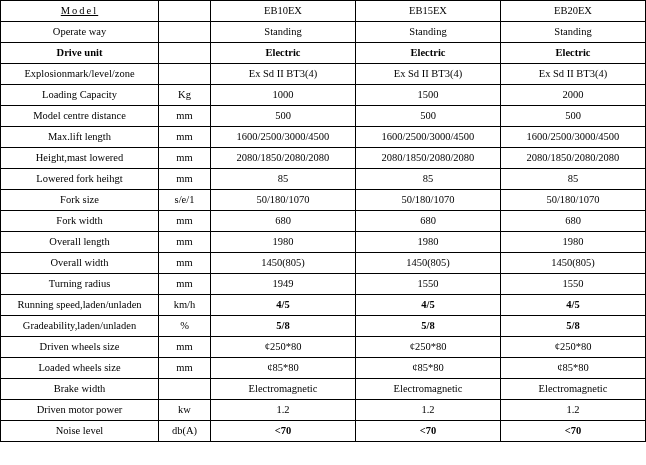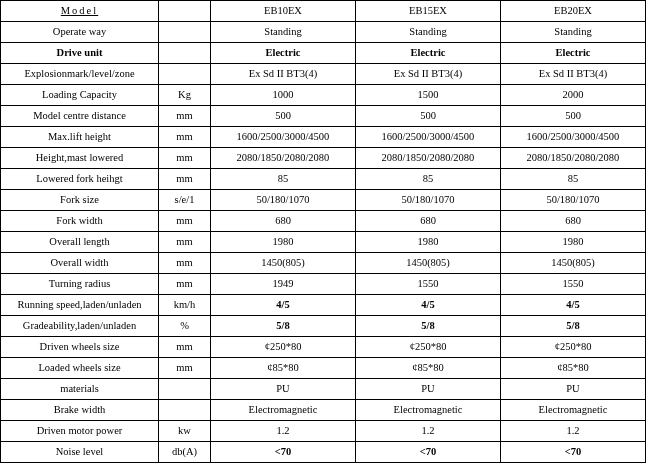--- a/index.html
+++ b/index.html
@@ -115,21 +115,21 @@
 
     <tr>
       <td class="label-cell">Model centre distance</td>
       <td>mm</td>
       <td>500</td>
       <td>500</td>
       <td>500</td>
     </tr>
 
     <tr>
-      <td class="label-cell">Max.lift height</td>
+      <td class="label-cell">Max.lift length</td>
       <td>mm</td>
       <td>1600/2500/3000/4500</td>
       <td>1600/2500/3000/4500</td>
       <td>1600/2500/3000/4500</td>
     </tr>
 
     <tr>
       <td class="label-cell">Height,mast lowered</td>
       <td>mm</td>
       <td>2080/1850/2080/2080</td>
@@ -210,27 +210,20 @@
     </tr>
 
     <tr>
       <td class="label-cell">Loaded wheels size</td>
       <td>mm</td>
       <td>¢85*80</td>
       <td>¢85*80</td>
       <td>¢85*80</td>
     </tr>
 
-    <tr>
-      <td class="label-cell gray">materials</td>
-      <td></td>
-      <td>PU</td>
-      <td>PU</td>
-      <td>PU</td>
-    </tr>
 
     <tr>
       <td class="label-cell">Brake width</td>
       <td></td>
       <td>Electromagnetic</td>
       <td>Electromagnetic</td>
       <td>Electromagnetic</td>
     </tr>
 
     <tr>

